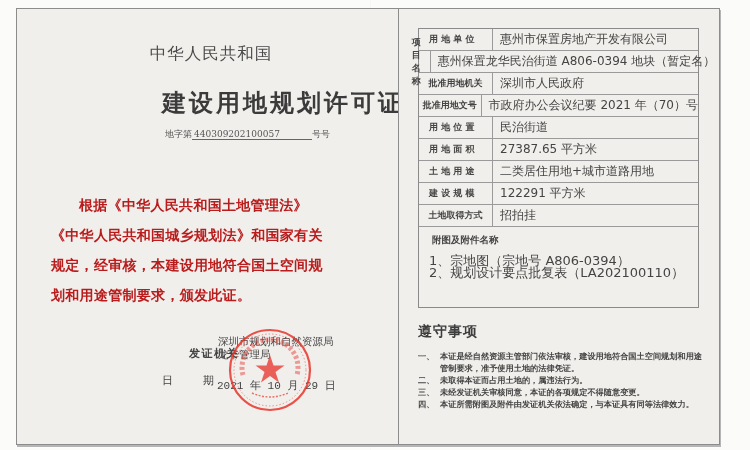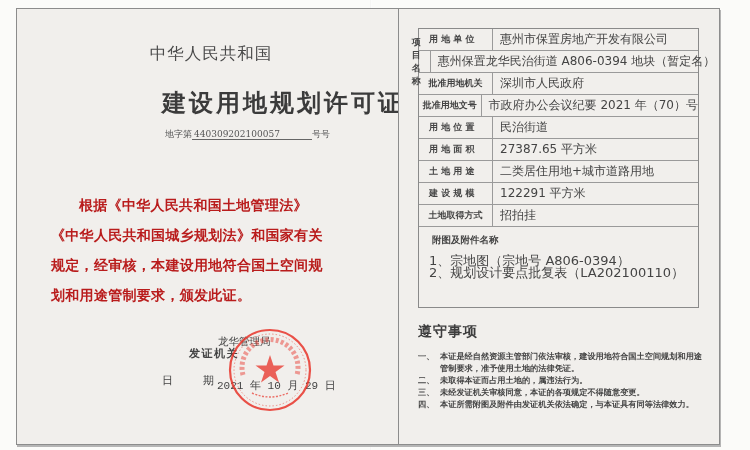--- a/index.html
+++ b/index.html
@@ -114,20 +114,21 @@
 <div class="card left-card">
   <div class="country">中华人民共和国</div>
   <div class="cert-title">建设用地规划许可证</div>
   <div class="serial">
     <span>地字第</span><span class="num">440309202100057</span><span>号号</span>
   </div>
   <div class="body-text">根据《中华人民共和国土地管理法》《中华人民共和国城乡规划法》和国家有关规定，经审核，本建设用地符合国土空间规划和用途管制要求，颁发此证。</div>
 
   <div class="issuer-label">发证机关</div>
   <div class="issuer-value">
+    <div>深圳市规划和自然资源局</div>
     <div>龙华管理局</div>
   </div>
   <div class="date-label">
     <span>日</span>
     <span>期</span>
   </div>
   <div class="date-value">2021 年 10 月 29 日</div>
 
   <svg class="stamp" viewBox="0 0 86 86">
     <circle cx="43" cy="43" r="40" fill="none" stroke="#e8352b" stroke-width="2.2"></circle>

